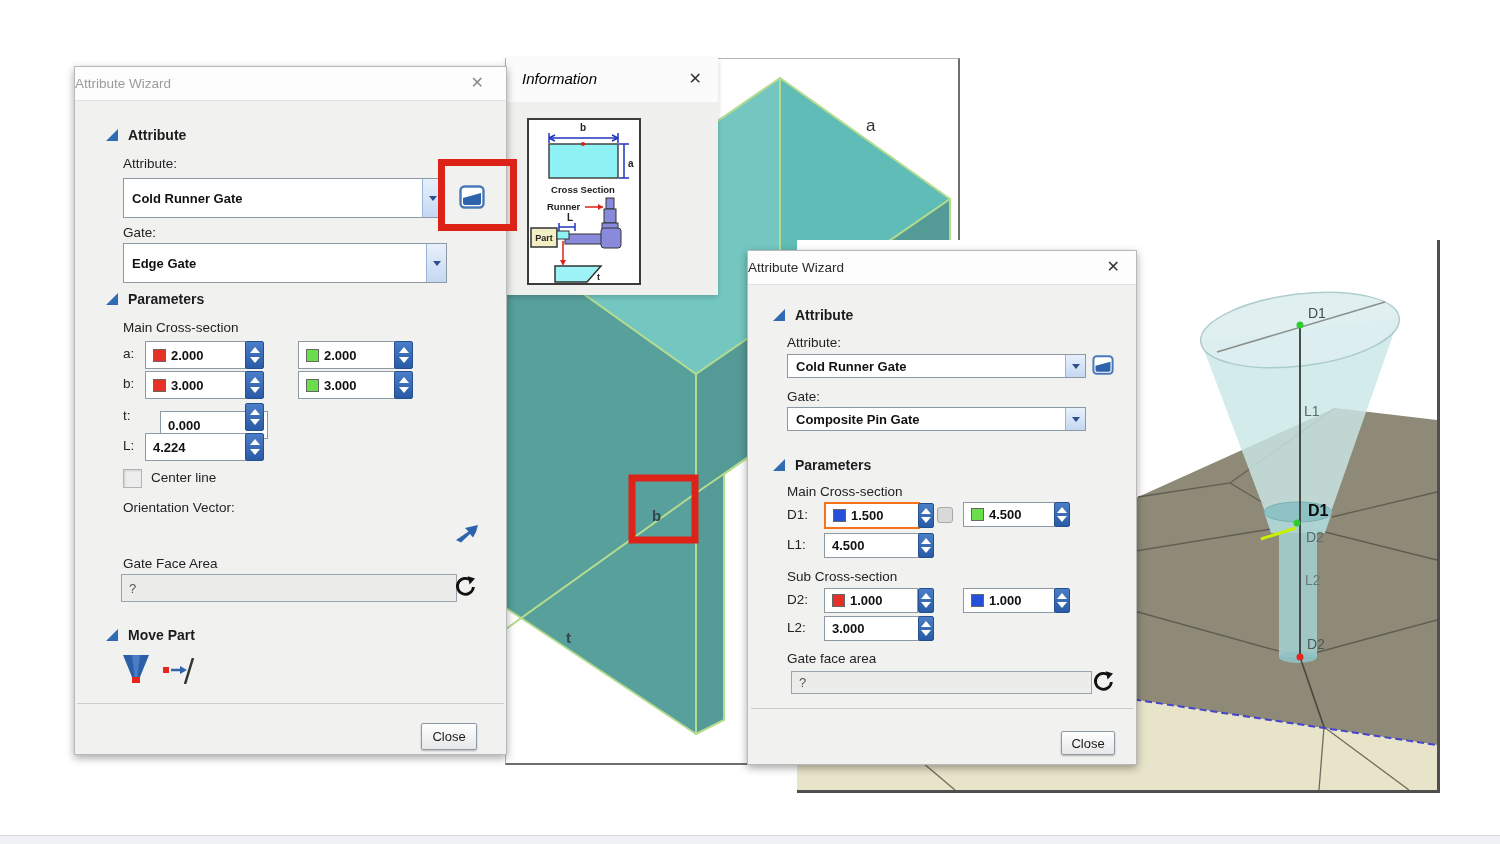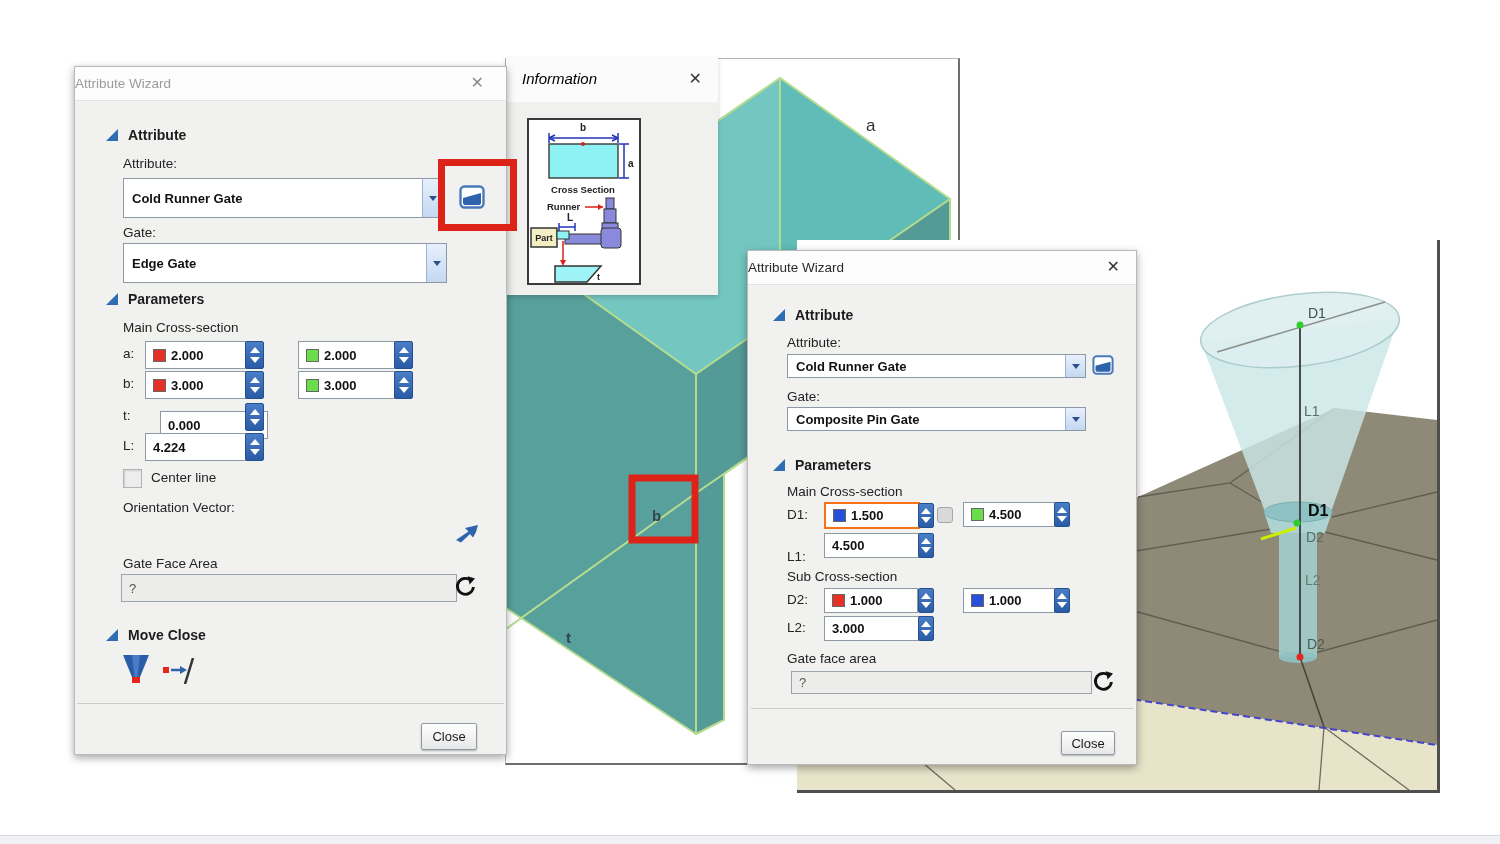--- a/index.html
+++ b/index.html
@@ -292,21 +292,21 @@
     <span>?</span>
   </div>
   <div class="icon-btn" style="left:376px;top:506px;width:28px;height:28px;">
     <svg width="24" height="24" viewBox="0 0 24 24">
       <path d="M18.6,6.2 A8,8 0 1 0 20.4,12" fill="none" stroke="#111" stroke-width="2.8"></path>
       <polygon points="14.8,1.2 22,3.6 16.6,9.4" fill="#111"></polygon>
     </svg>
   </div>
 
   <span class="sec-tri" style="left:31px;top:562px;"></span>
-  <span class="sec-hdr" style="left:53px;top:560px;">Move Close</span>
+  <span class="sec-hdr" style="left:53px;top:560px;">Move Part</span>
   <div class="icon-btn" style="left:46px;top:586px;width:30px;height:32px;">
     <svg width="28" height="30" viewBox="0 0 28 30">
       <polygon points="1,1 27,1 18,23 10,23" fill="#2b5ea8"></polygon>
       <polygon points="10,1 18,1 15.5,23 12.5,23" fill="#4a7cc4"></polygon>
       <rect x="10" y="23" width="8" height="6" fill="#e8251c"></rect>
     </svg>
   </div>
   <div class="icon-btn" style="left:86px;top:590px;width:36px;height:28px;">
     <svg width="34" height="26" viewBox="0 0 34 26">
       <rect x="1" y="9" width="6" height="6" fill="#e8251c"></rect>
@@ -368,21 +368,21 @@
               border:1px solid #a8a8a8;border-radius:3px;"></div>
   <div class="field" style="left:215px;top:251px;width:90px;height:23px;">
     <span class="chip chip-green"></span>
     <span>4.500</span>
   </div>
   <div class="spin" style="left:306px;top:251px;height:23px;width:14px;">
       <i class="up"></i>
       <i class="dn"></i>
     </div>
 
-  <span class="lbl" style="left:39px;top:286px;margin-top:12px;">L1:</span>
+  <span class="lbl" style="left:39px;top:286px;">L1:</span>
   <div class="field noChip" style="left:76px;top:282px;width:92px;height:23px;">
     <span>4.500</span>
   </div>
   <div class="spin" style="left:170px;top:282px;height:23px;width:14px;">
       <i class="up"></i>
       <i class="dn"></i>
     </div>
 
   <span class="lbl" style="left:39px;top:318px;">Sub Cross-section</span>
 

